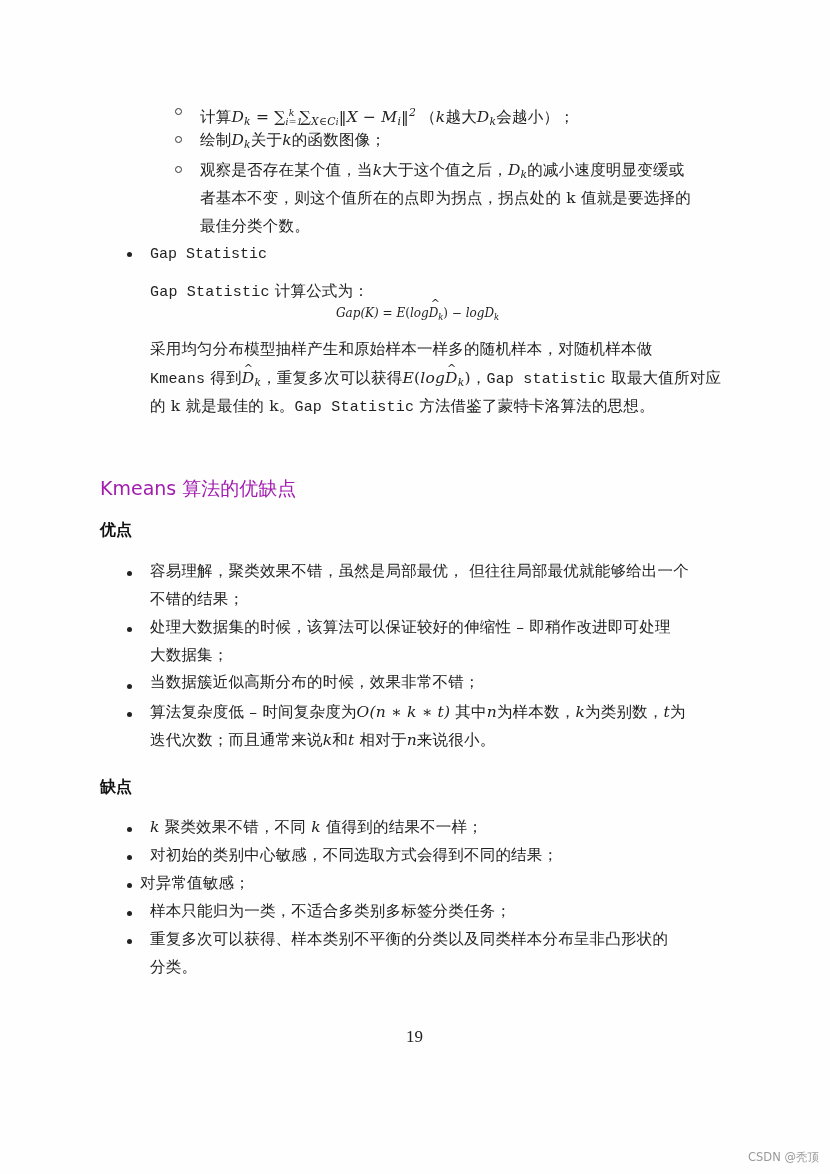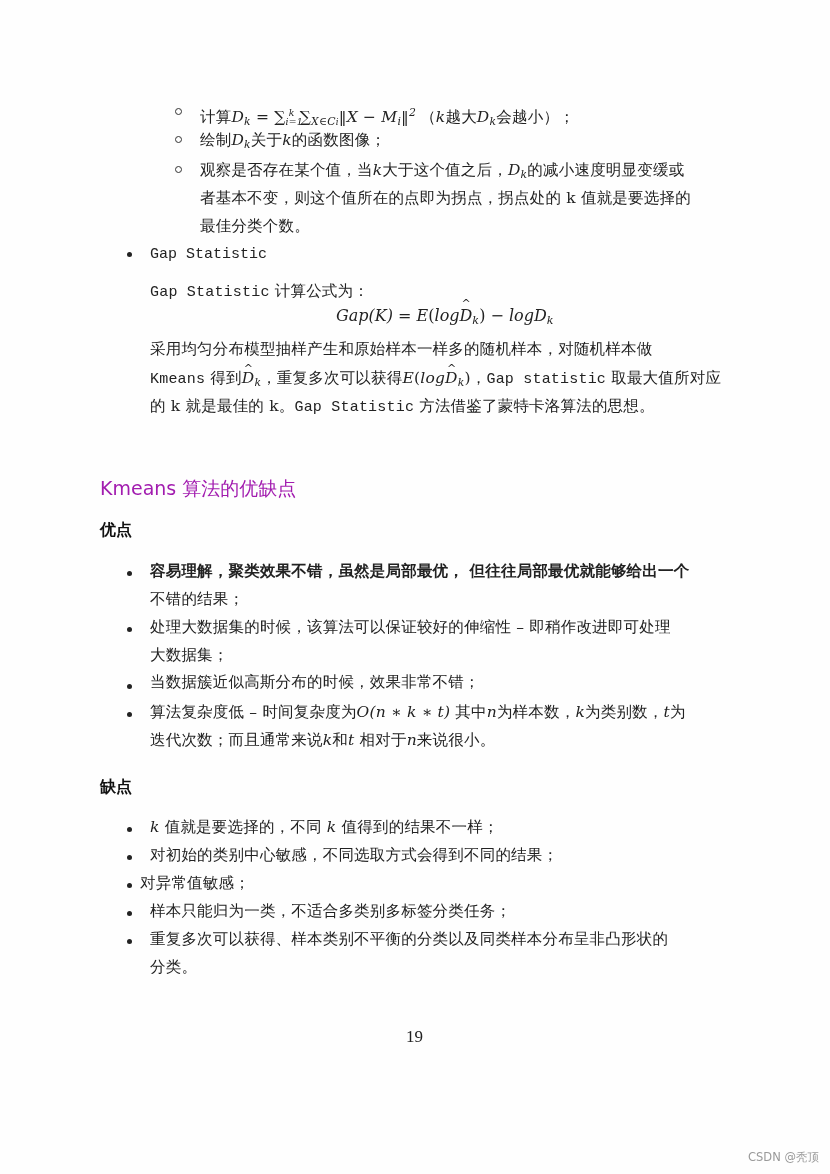--- a/index.html
+++ b/index.html
@@ -14,21 +14,21 @@
   .math { font-family: "DejaVu Serif", "Liberation Serif", serif; font-style: italic; }
   .mono { font-family: "Liberation Mono", "DejaVu Sans Mono", monospace; font-size: 15px; }
   .sub { font-size: 0.7em; vertical-align: -0.3em; font-style: italic; }
   .sup { font-size: 0.7em; vertical-align: 0.6em; }
   .bullet-dot { position: absolute; width: 5px; height: 5px; border-radius: 50%; background: #222; }
   .bullet-circle { position: absolute; width: 7px; height: 7px; border-radius: 50%; border: 1.3px solid #333; box-sizing: border-box; }
   .h2 { font-family: "DejaVu Sans", "Liberation Sans", sans-serif; font-size: 19px; font-weight: normal; color: #a21caf; }
   .h3 { font-family: "DejaVu Sans", "Liberation Sans", sans-serif; font-size: 16px; font-weight: bold; color: #111; }
   .hat { position: relative; display: inline-block; }
   .hat::before { content: "^"; position: absolute; left: 2px; top: -9px; font-size: 11px; font-style: normal; }
-  .formula { font-size: 16px; }
+  .formula { font-size: 12px; }
   .pagenum { font-family: "Liberation Serif", "DejaVu Serif", serif; font-size: 17px; color: #222; }
   .watermark { font-family: "DejaVu Sans", "Liberation Sans", sans-serif; font-size: 11.5px; color: #999999; }
 </style>
 </head>
 <body>
 
 <div class="page">
 
   <div class="bullet-circle" style="left:175px; top:108px;"></div>
   <div class="abs body-text" style="left:200px; top:98px;">
@@ -62,21 +62,21 @@
   </div>
   <div class="abs body-text" style="left:150px; top:392px;">
     <span>的 k 就是最佳的 k。</span><span class="mono">Gap Statistic</span><span> 方法借鉴了蒙特卡洛算法的思想。</span>
   </div>
 
   <div class="abs h2" style="left:100px; top:476px;">Kmeans 算法的优缺点</div>
 
   <div class="abs h3" style="left:100px; top:520px;">优点</div>
 
   <div class="bullet-dot" style="left:127px; top:571px;"></div>
-  <div class="abs body-text" style="left:150px; top:557px;font-weight:bold;">容易理解，聚类效果不错，虽然是局部最优， 但往往局部最优就能够给出一个</div>
+  <div class="abs body-text" style="left:150px; top:557px;">容易理解，聚类效果不错，虽然是局部最优， 但往往局部最优就能够给出一个</div>
   <div class="abs body-text" style="left:150px; top:585px;">不错的结果；</div>
 
   <div class="bullet-dot" style="left:127px; top:627px;"></div>
   <div class="abs body-text" style="left:150px; top:613px;">处理大数据集的时候，该算法可以保证较好的伸缩性 – 即稍作改进即可处理</div>
   <div class="abs body-text" style="left:150px; top:641px;">大数据集；</div>
 
   <div class="bullet-dot" style="left:127px; top:684px;"></div>
   <div class="abs body-text" style="left:150px; top:668px;">当数据簇近似高斯分布的时候，效果非常不错；</div>
 
   <div class="bullet-dot" style="left:127px; top:712px;"></div>
@@ -84,21 +84,21 @@
     <span>算法复杂度低 – 时间复杂度为</span><span class="math">O(n ∗ k ∗ t)</span><span> 其中</span><span class="math">n</span><span>为样本数，</span><span class="math">k</span><span>为类别数，</span><span class="math">t</span><span>为</span>
   </div>
   <div class="abs body-text" style="left:150px; top:726px;">
     <span>迭代次数；而且通常来说</span><span class="math">k</span><span>和</span><span class="math">t</span><span> 相对于</span><span class="math">n</span><span>来说很小。</span>
   </div>
 
   <div class="abs h3" style="left:100px; top:777px;">缺点</div>
 
   <div class="bullet-dot" style="left:127px; top:827px;"></div>
   <div class="abs body-text" style="left:150px; top:813px;">
-    <span class="math">k</span><span> 值就是要选择的，不同 </span><span class="math">k</span><span> 值得到的结果不一样；</span>
+    <span class="math">k</span><span> 聚类效果不错，不同 </span><span class="math">k</span><span> 值得到的结果不一样；</span>
   </div>
 
   <div class="bullet-dot" style="left:127px; top:855px;"></div>
   <div class="abs body-text" style="left:150px; top:841px;text-align:right;">对初始的类别中心敏感，不同选取方式会得到不同的结果；</div>
 
   <div class="bullet-dot" style="left:127px; top:883px;"></div>
   <div class="abs body-text" style="left:140px; top:869px;">对异常值敏感；</div>
 
   <div class="bullet-dot" style="left:127px; top:911px;"></div>
   <div class="abs body-text" style="left:150px; top:897px;">样本只能归为一类，不适合多类别多标签分类任务；</div>

